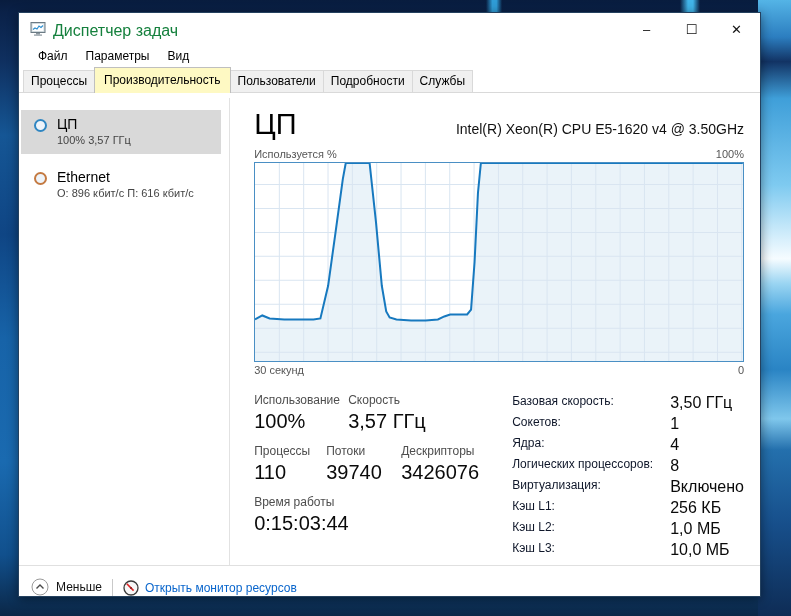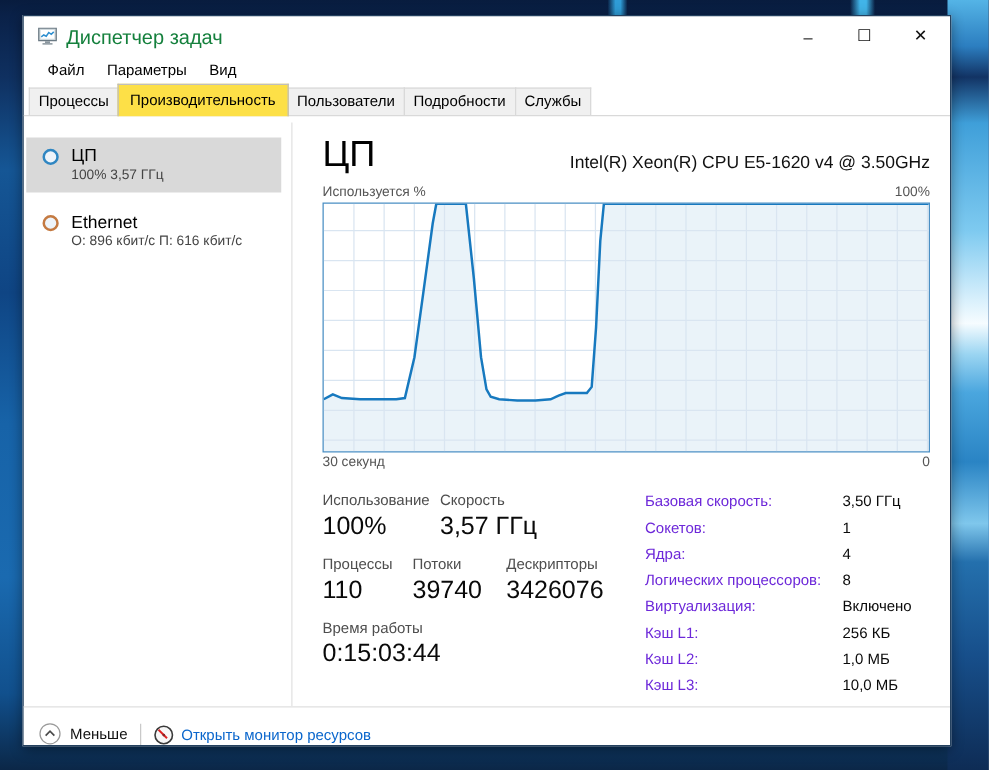--- a/index.html
+++ b/index.html
@@ -27,21 +27,21 @@
     font-size:13px; color:#111; cursor:default; }
   .ctrl-close { margin-right:1px; }
 
   .menubar { display:flex; padding-left:10px; height:22px; align-items:center; }
   .menu-item { font-size:12px; color:#000; padding:2px 9px; }
 
   .tabstrip { display:flex; align-items:flex-end; height:26px; padding-left:4px;
     border-bottom:1px solid #d9d9d9; }
   .tab { font-size:12px; color:#000; background:#f0f0f0; border:1px solid #d9d9d9;
     border-bottom:none; padding:3px 7px 4px; margin-right:-1px; white-space:nowrap; }
-  .tab.active { background:#fde047; position:relative; z-index:3; margin-bottom:-1px;
+  .tab.active { background:#fef9c3; position:relative; z-index:3; margin-bottom:-1px;
     padding:5px 9px 6px; border-color:#bfbfbf; }
 
   .content { position:absolute; top:85px; bottom:31px; left:0; right:0; display:flex; }
 
   
   .sidebar { width:215px; border-right:1px solid #e2e2e2; padding-top:12px; }
   .side-item { position:relative; height:44px; margin:0 8px 9px 2px; padding:5px 4px 4px 36px; }
   .side-item.selected { background:#d9d9d9; }
   .ring { position:absolute; left:13px; top:9px; width:13px; height:13px; border-radius:50%;
     border:2px solid #888; background:#eef4fa; }
@@ -62,22 +62,22 @@
 
   .stats { display:flex; margin-top:16px; }
   .stats-left { width:236px; }
   .stat-row { display:flex; margin-bottom:9px; }
   .stat-group {}
   .w94 { width:94px; } .w72 { width:72px; } .w75 { width:75px; }
   .stat-label { font-size:12px; color:#4e4e4e; line-height:16px; white-space:nowrap; }
   .stat-value { font-size:20px; color:#0a0a0a; line-height:26px; white-space:nowrap; }
   .stats-right { margin-left:22px; padding-top:2px; }
   .kv-row { display:flex; height:21px; }
-  .kv-label { width:158px; font-size:12px; color:#6d28d9; }
-  .kv-value { font-size:12px; color:#0a0a0a; }
+  .kv-label { width:158px; font-size:12px; color:#0f172a; }
+  .kv-value { font-size:16px; color:#0a0a0a; }
 
   
   .footer { position:absolute; left:0; right:0; bottom:0; height:31px;
     border-top:1px solid #e0e0e0; display:flex; align-items:flex-end; padding-left:12px; background:#fff; }
   .less-btn { display:flex; align-items:center; gap:7px; }
   .less-label { font-size:12px; color:#111; }
   .v-div { width:1px; height:17px; background:#c9c9c9; margin:0 10px; }
   .resmon-link { display:flex; align-items:center; gap:6px; }
   .link-text { font-size:12px; color:#0a66cc; }
 </style>

